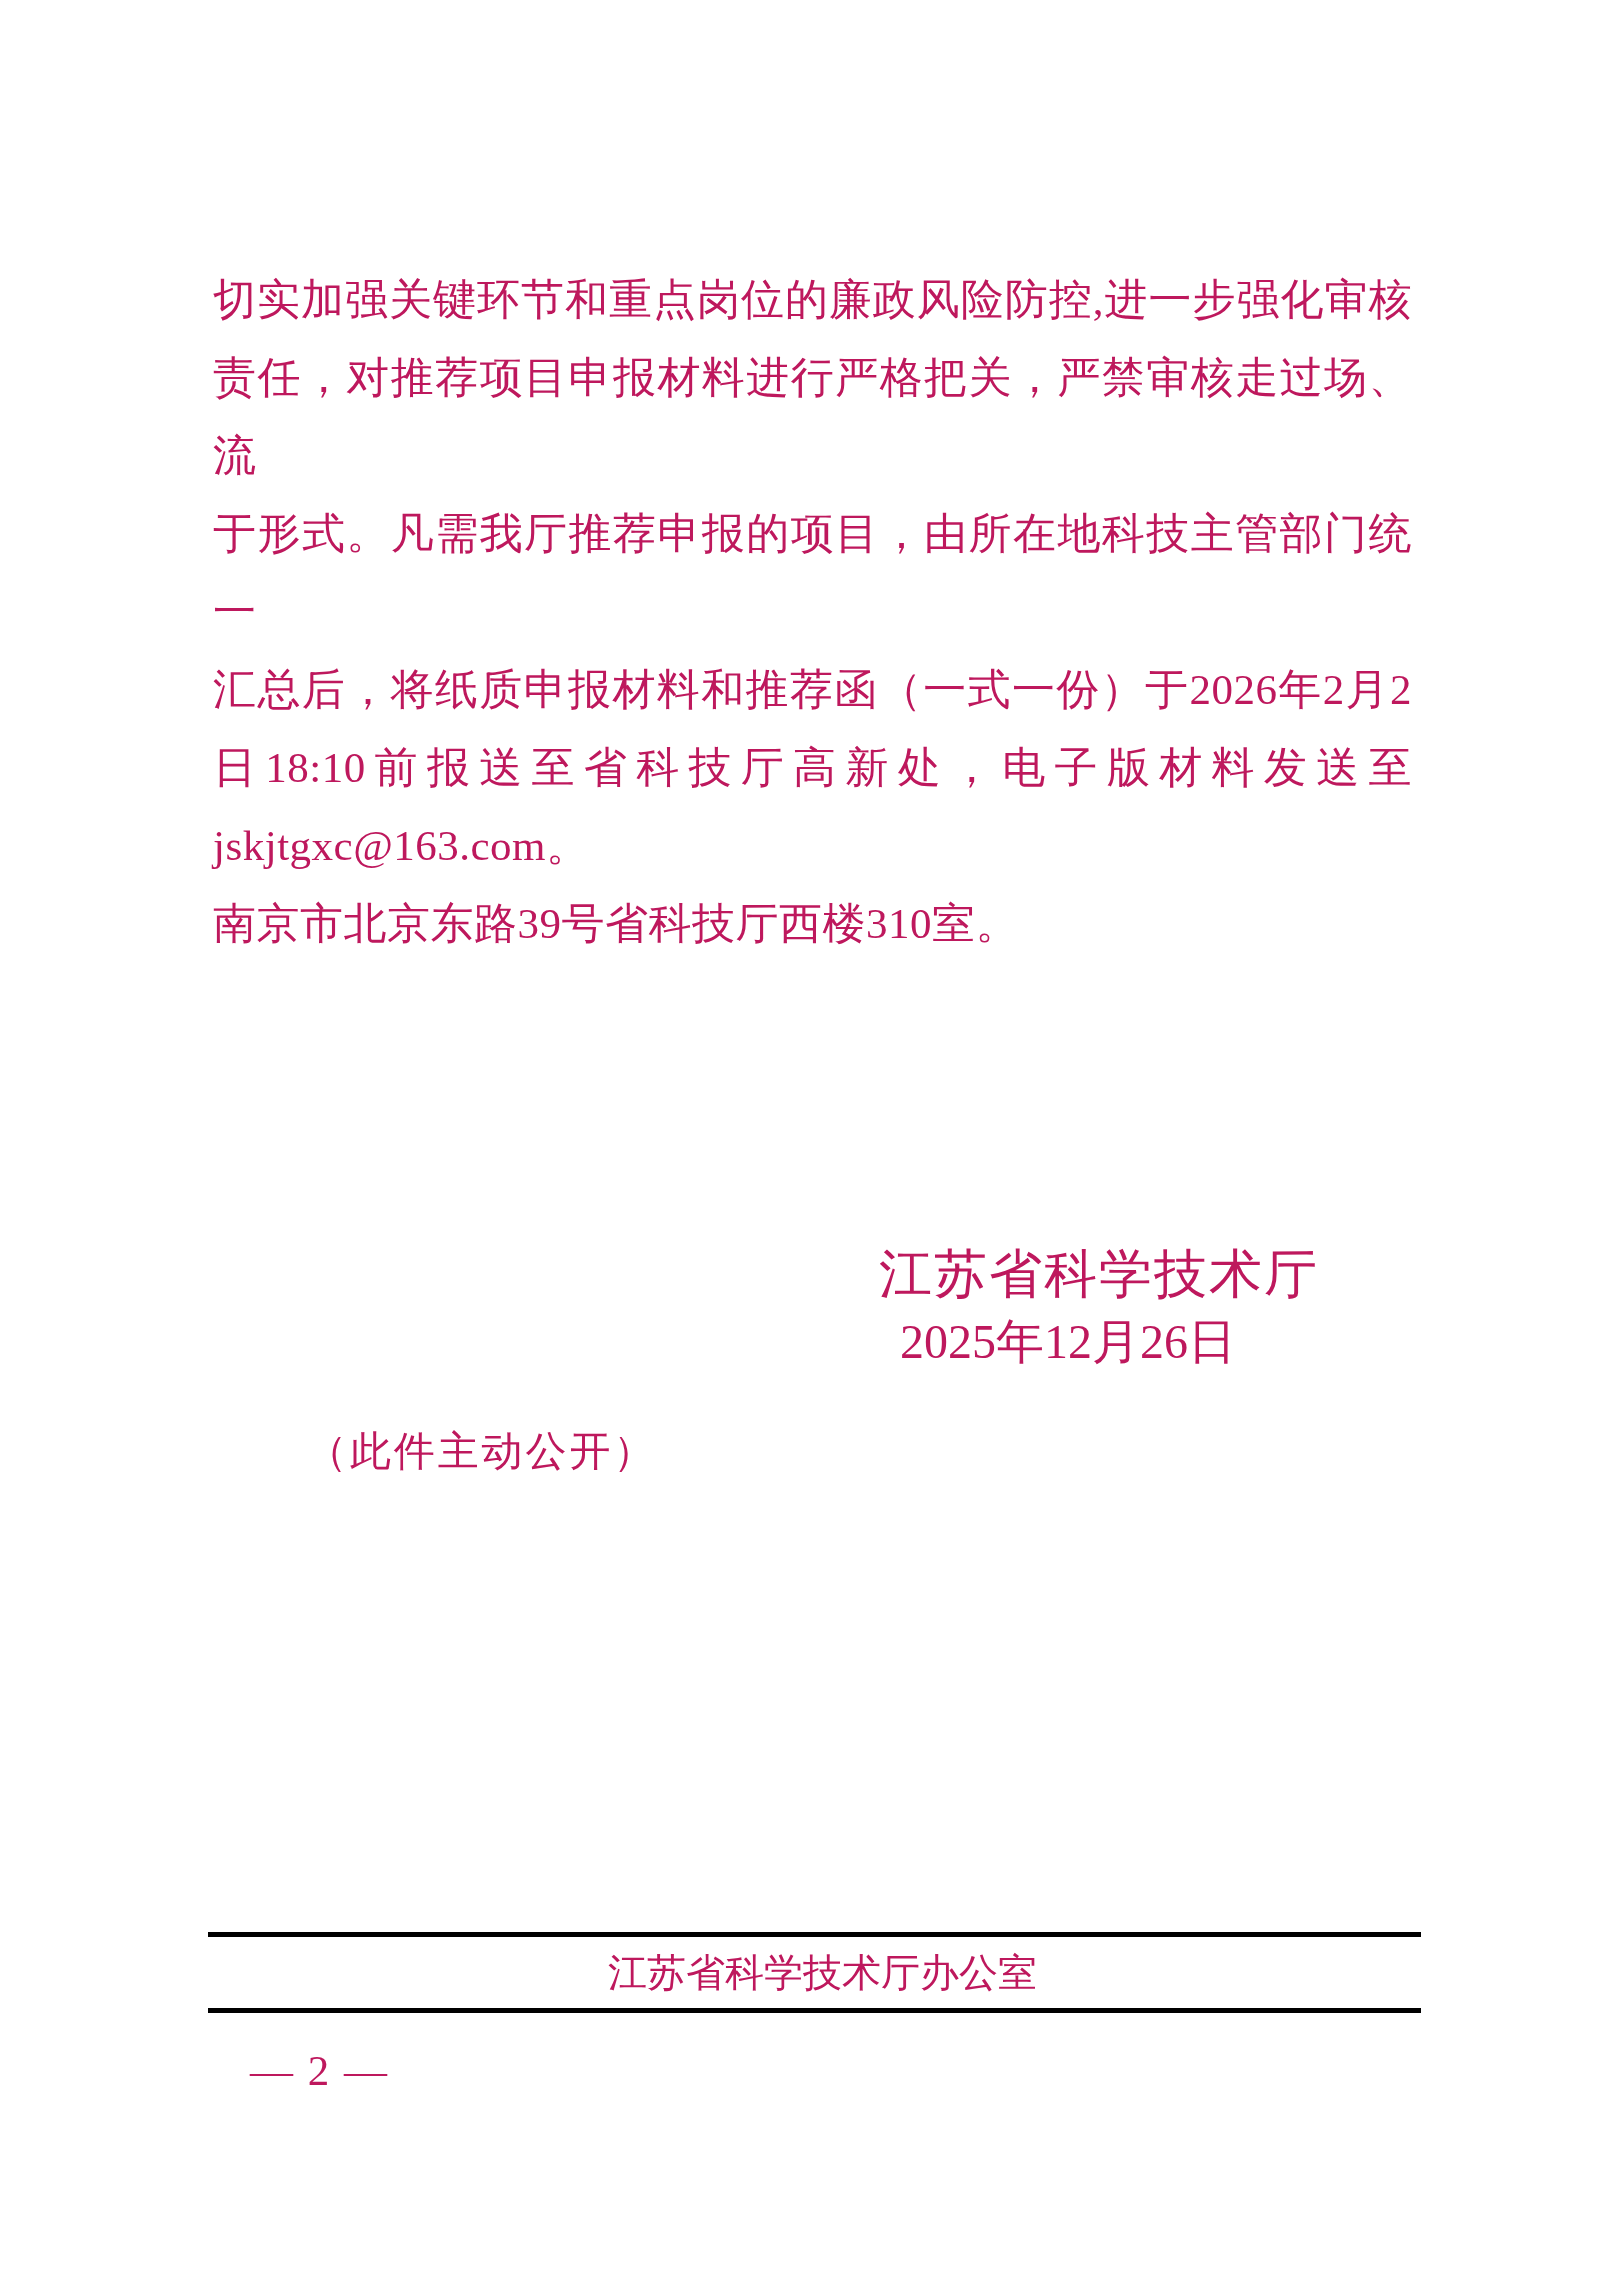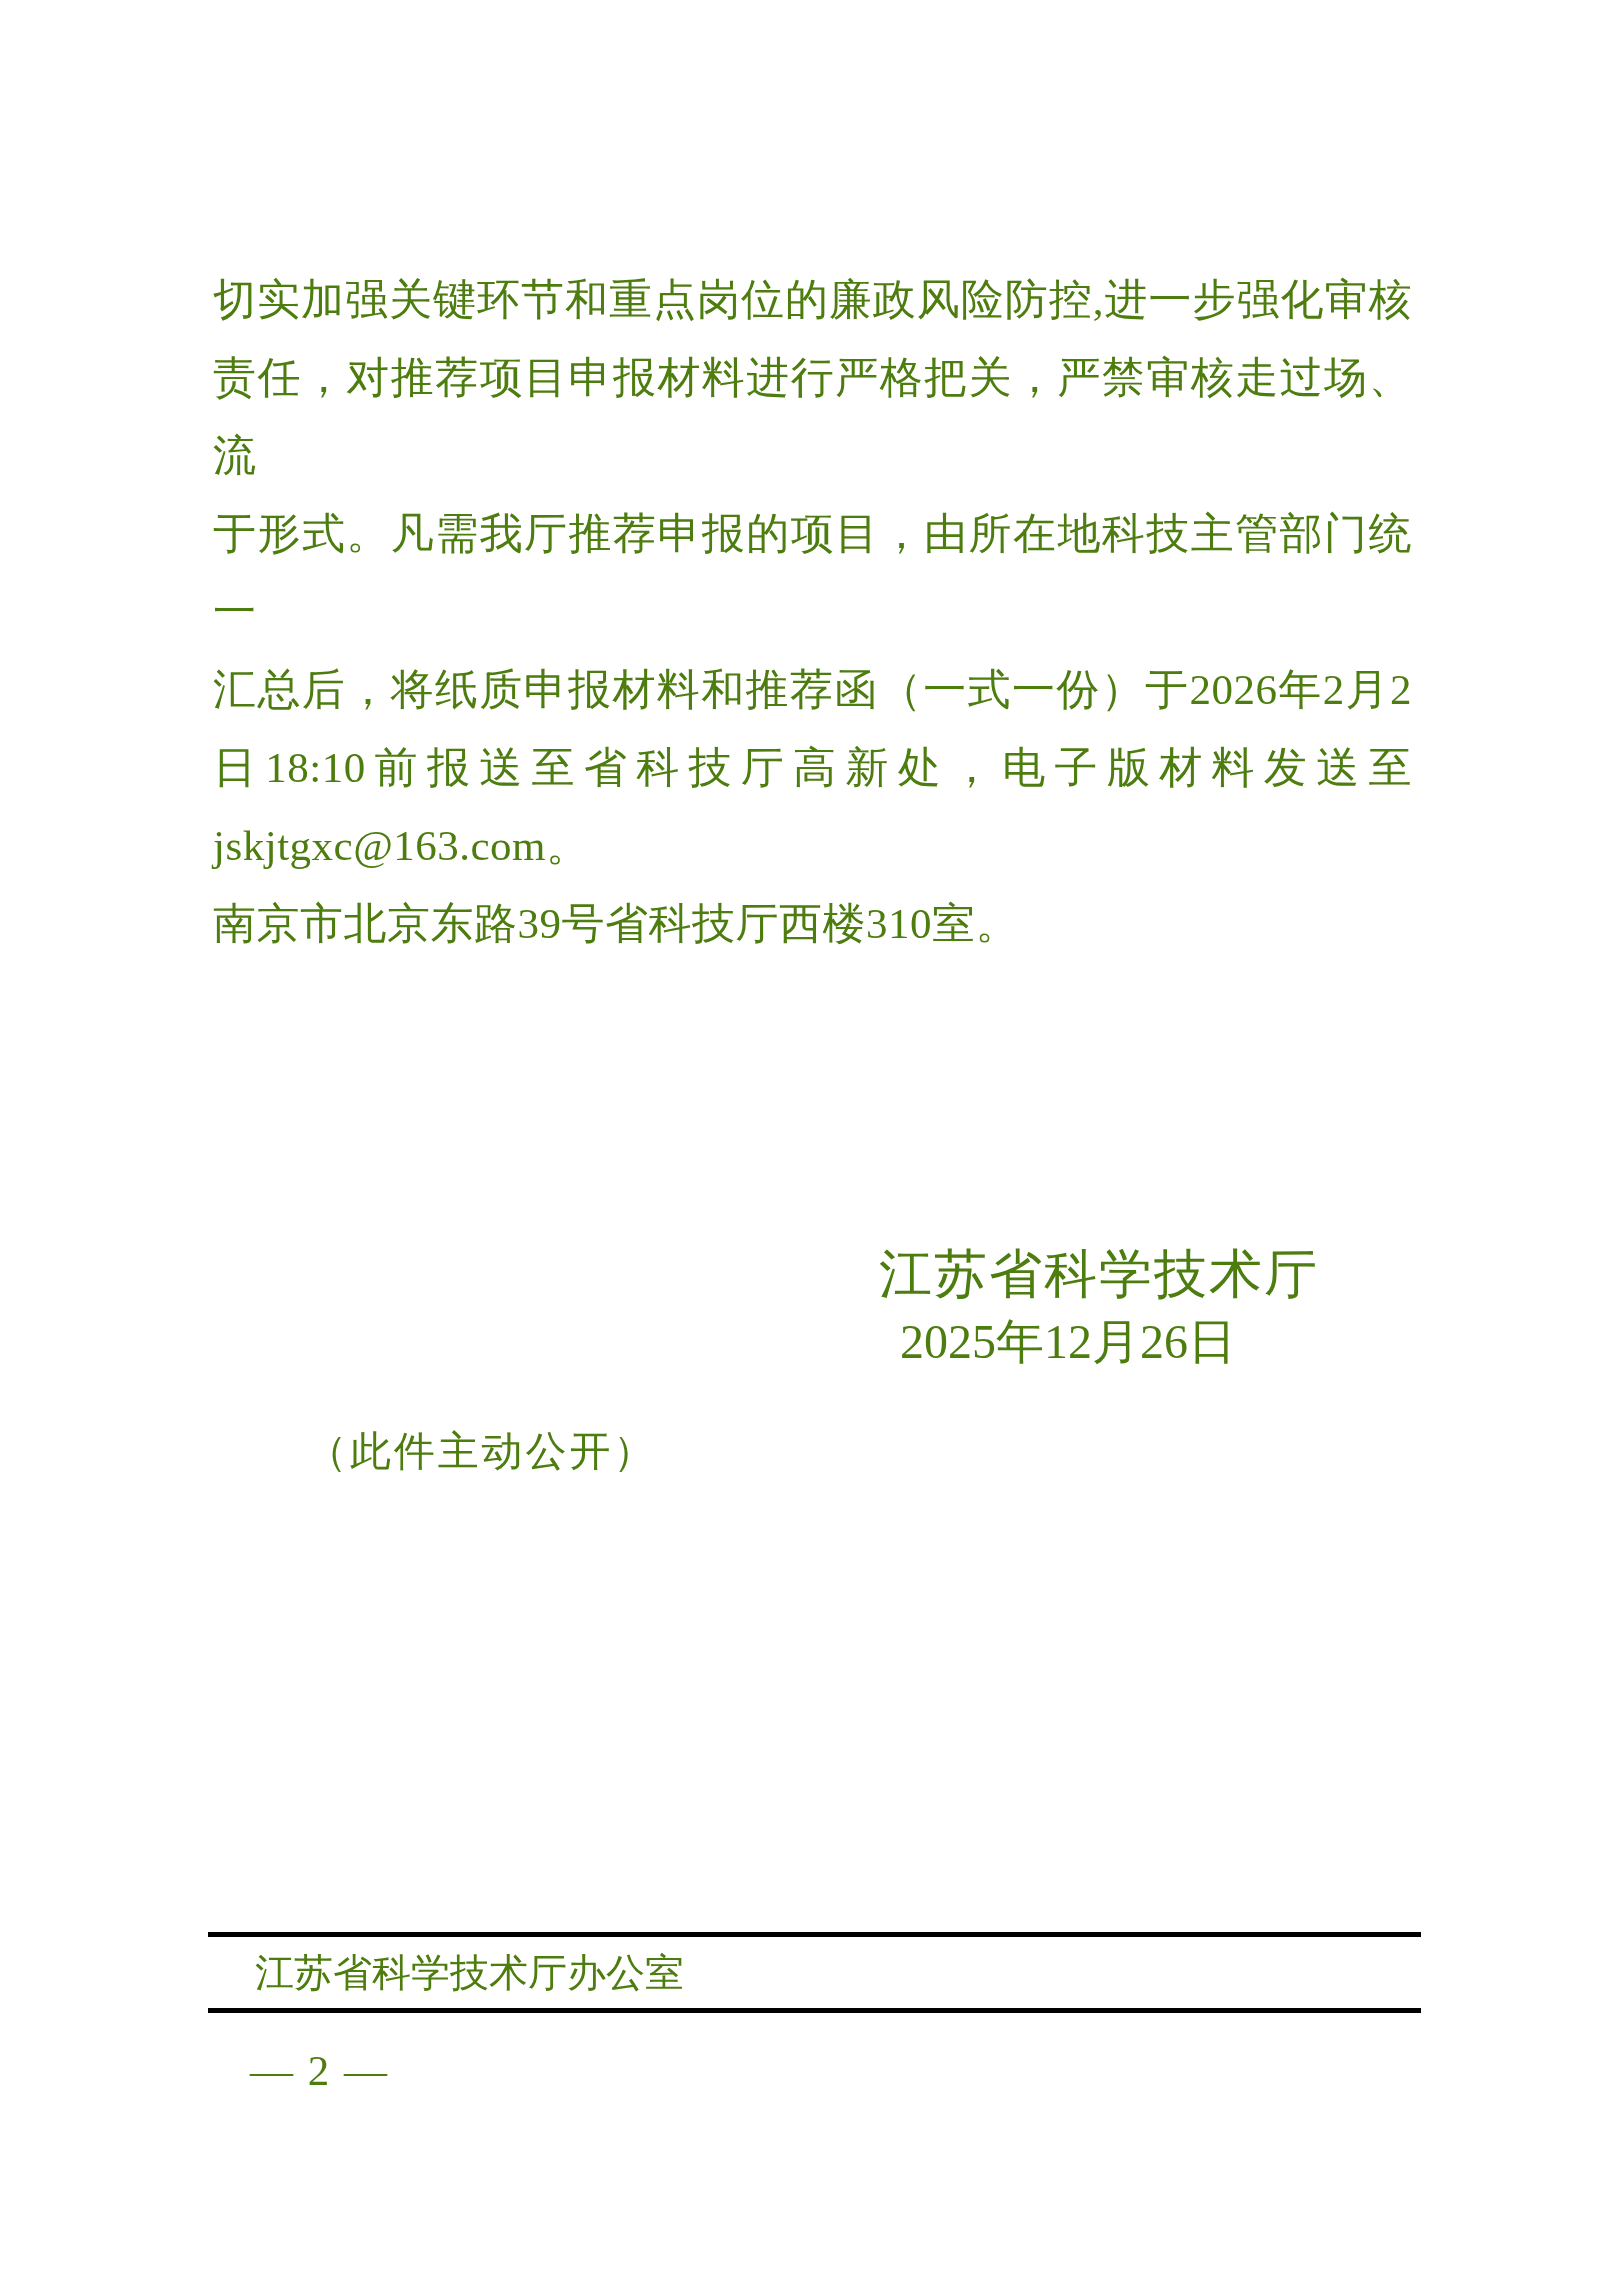--- a/index.html
+++ b/index.html
@@ -6,21 +6,21 @@
     margin: 0;
     padding: 0;
     background: #ffffff;
   }
   .page {
     position: relative;
     width: 1621px;
     height: 2293px;
     background: #ffffff;
     font-family: "Liberation Serif", "DejaVu Serif", serif;
-    color: #4d7c0f;
+    color: #be185d;
     overflow: hidden;
   }
 
   
   .body-text {
     position: absolute;
     left: 213px;
     top: 261px;
     width: 1199px;
     font-size: 43px;
@@ -75,21 +75,21 @@
     background: #000000;
   }
   .footer-rule.top { top: 1932px; }
   .footer-rule.bottom { top: 2008px; }
   .footer-row {
     position: absolute;
     left: 208px;
     top: 1950px;
     width: 1213px;
     display: flex;
-    justify-content: flex-start;
+    justify-content: center;
     align-items: center;
     box-sizing: border-box;
     padding: 0 31px 0 47px;
     font-size: 39px;
     line-height: 1.2;
   }
   .page-number {
     position: absolute;
     left: 250px;
     top: 2045px;

